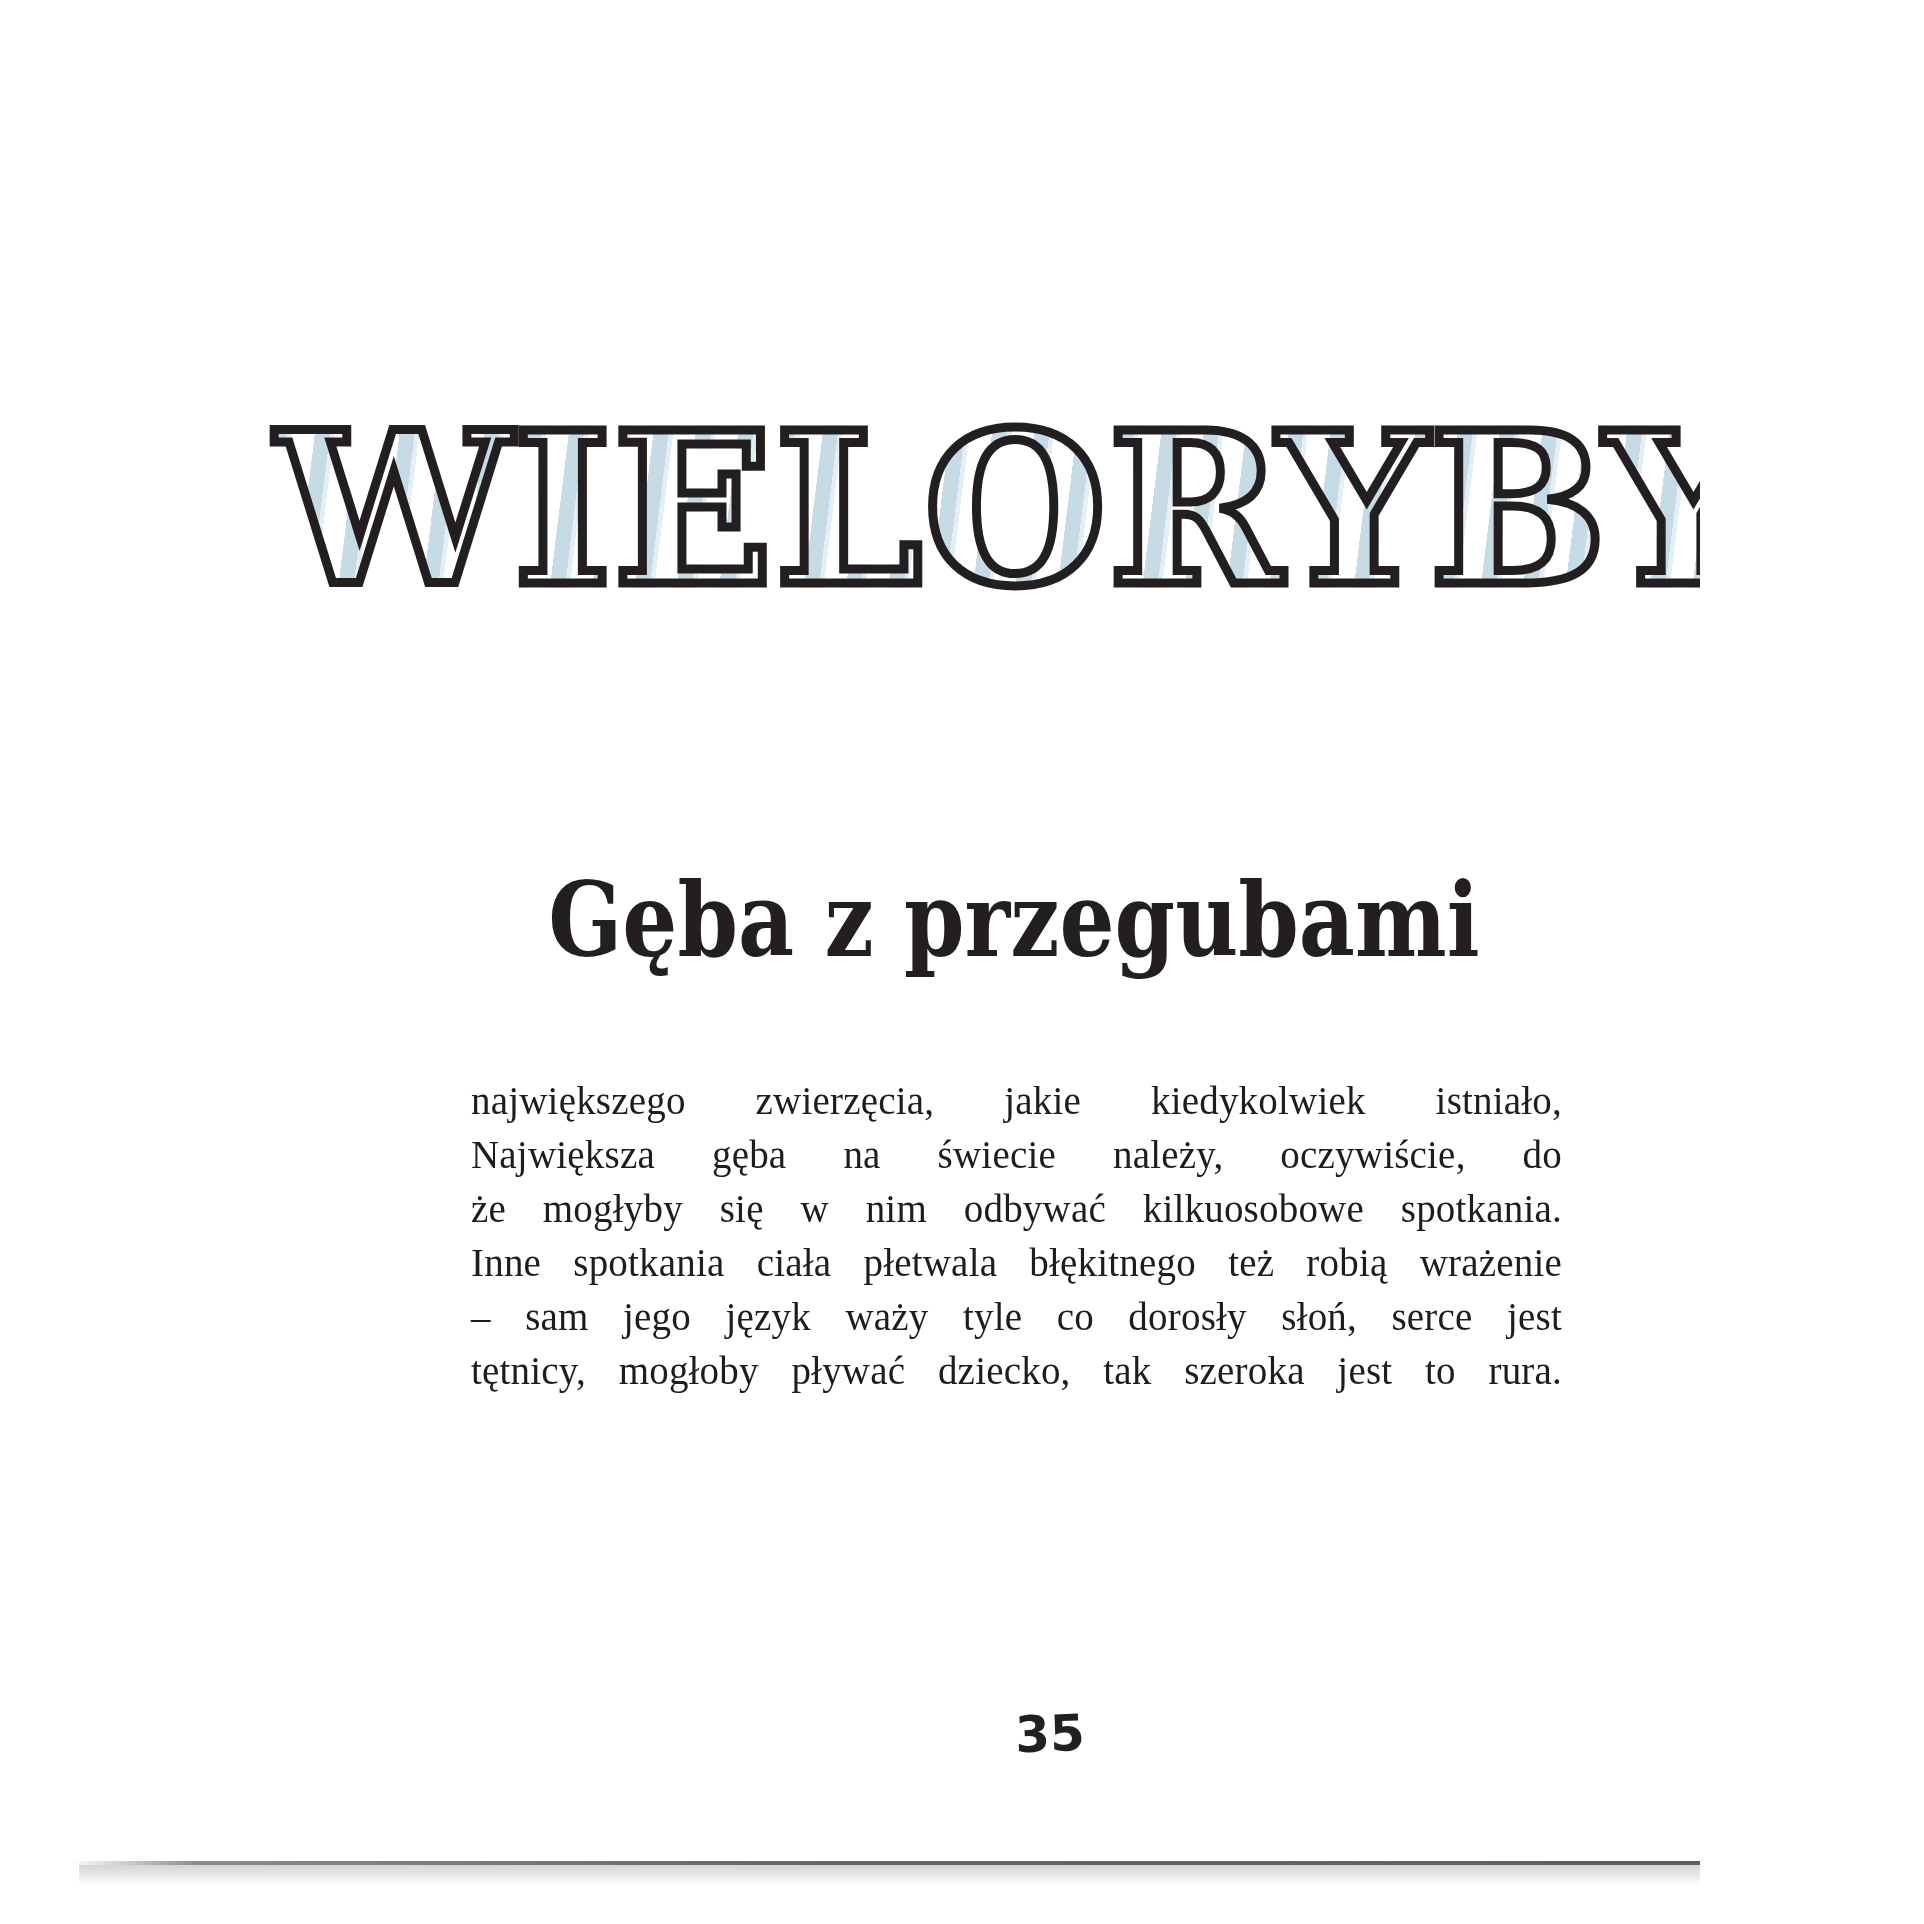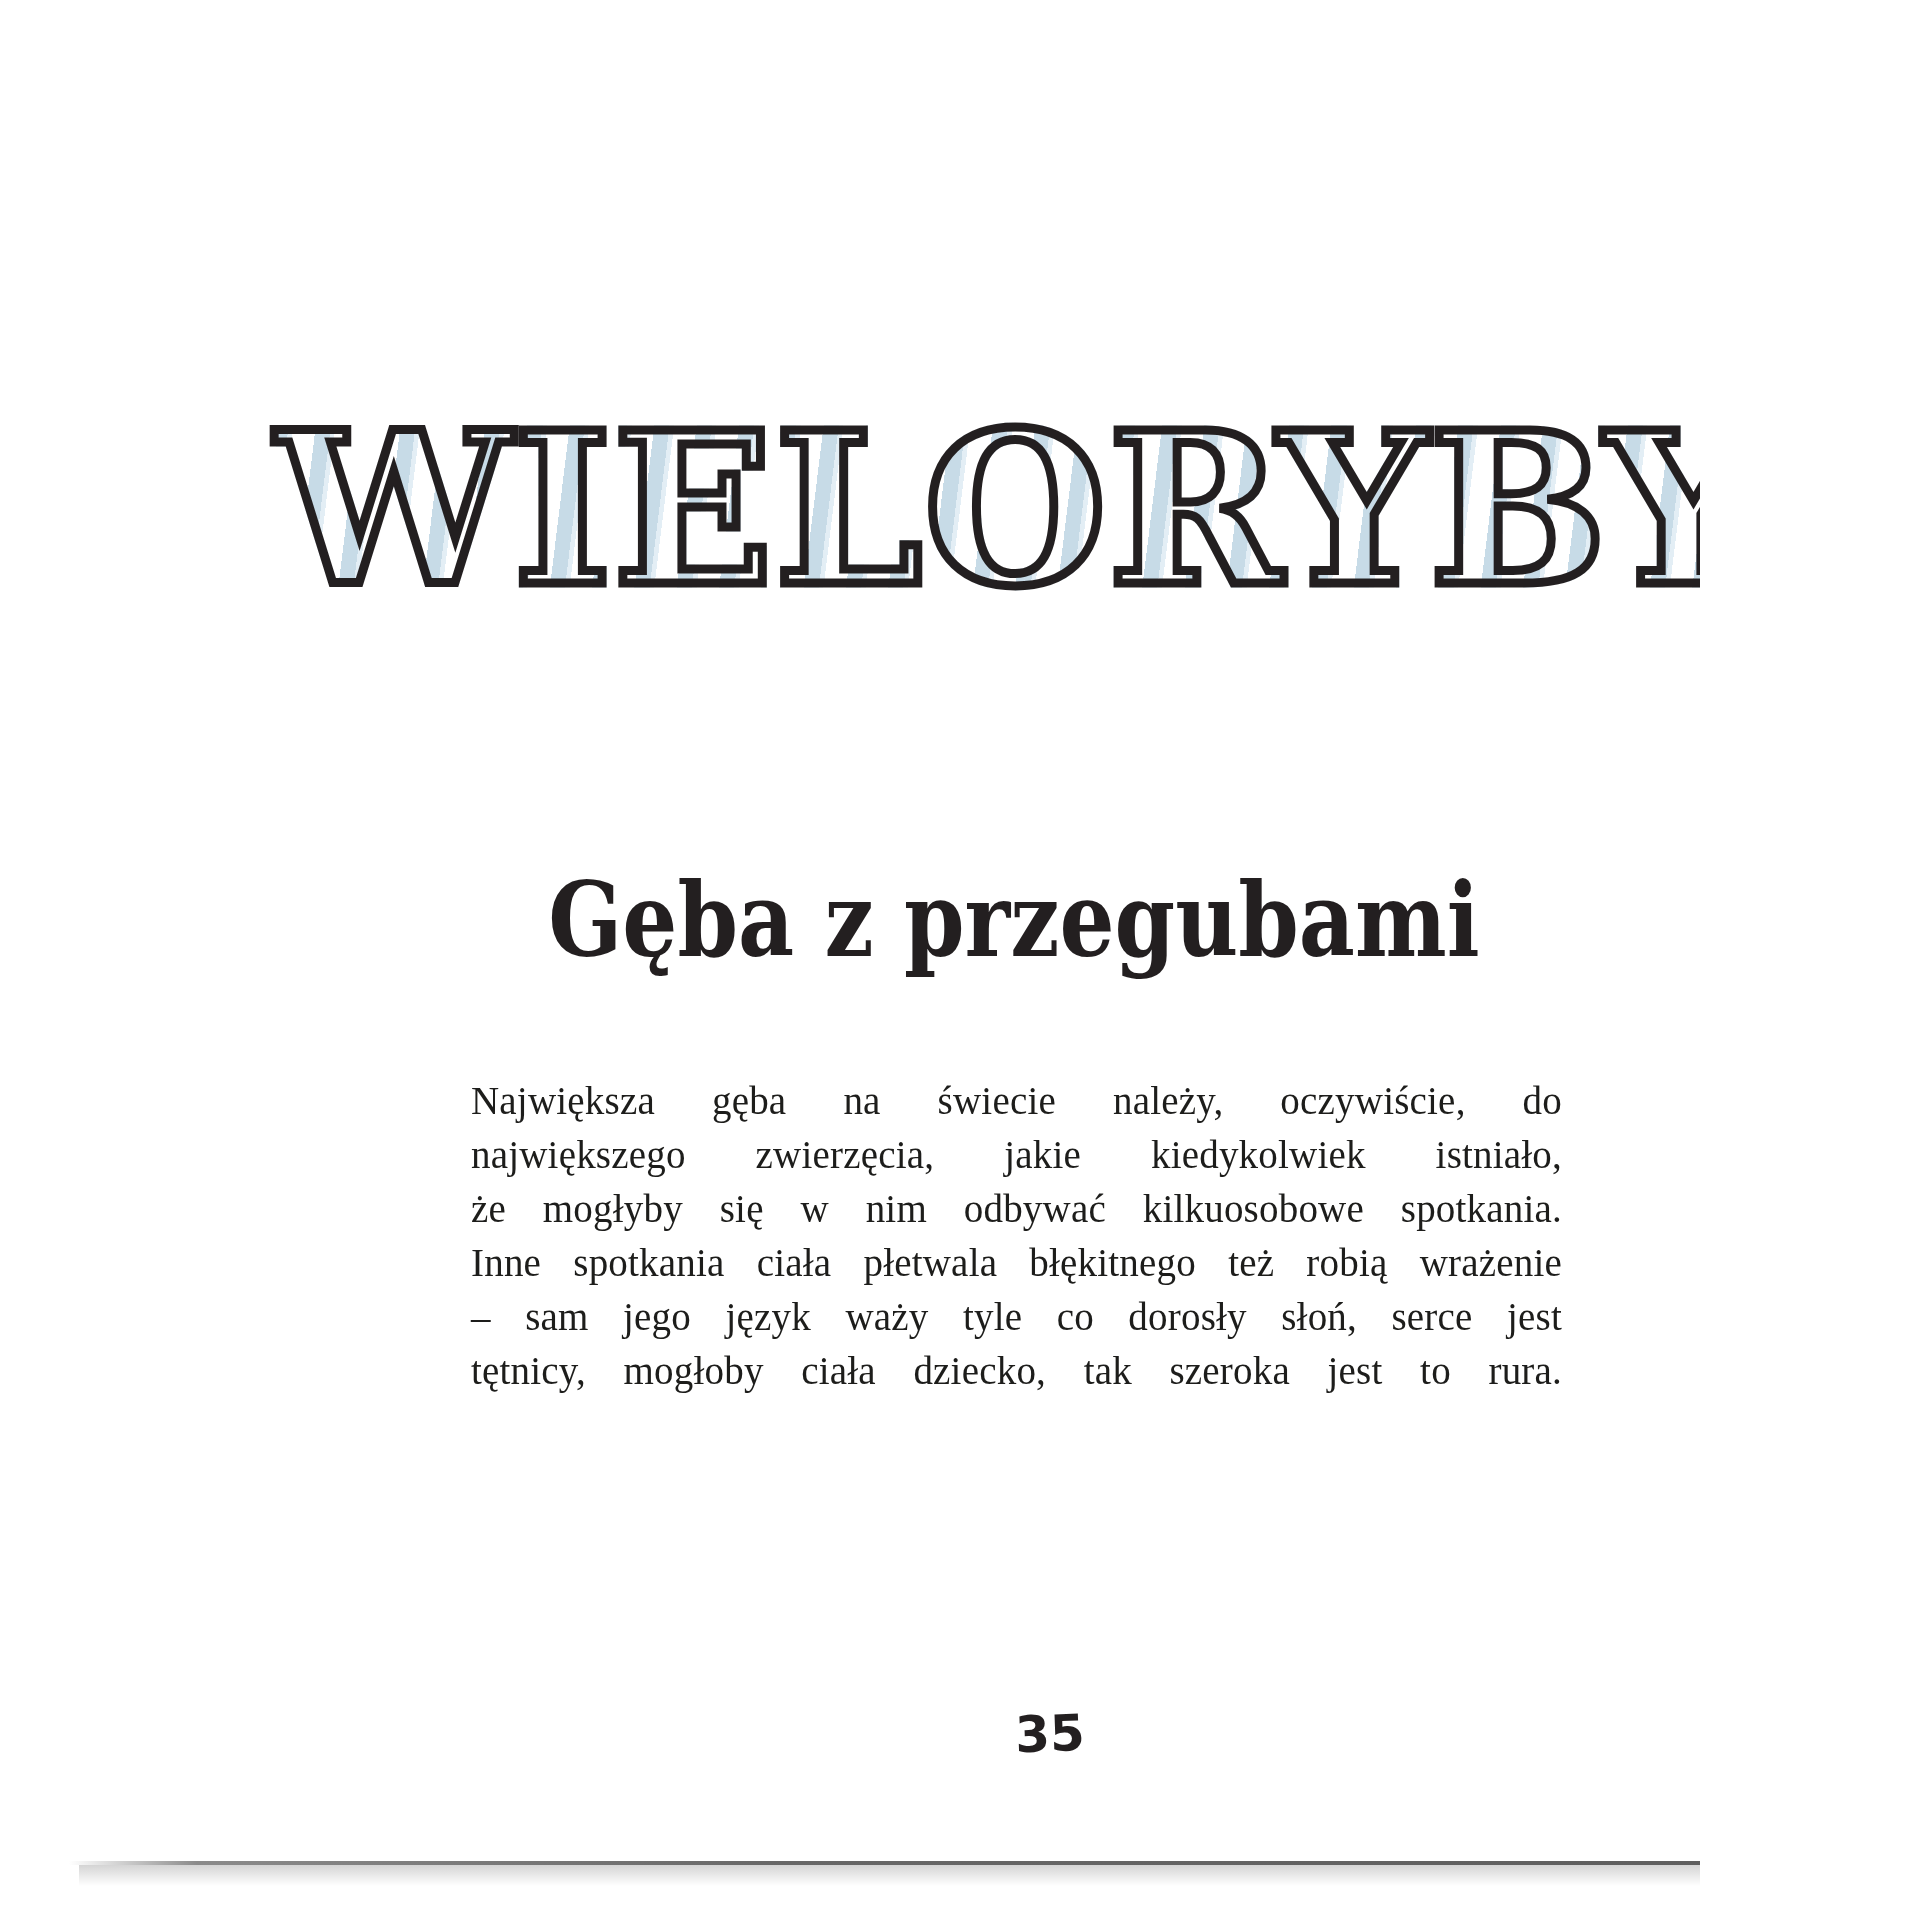--- a/index.html
+++ b/index.html
@@ -143,26 +143,26 @@
 <body>
 
 <div class="page">
 
   <div class="title-line title-line-1">WIELORYBY</div>
 
 
   <div class="subtitle">Gęba z przegubami</div>
 
   <div class="body-block">
+    <div class="body-line">największego zwierzęcia, jakie kiedykolwiek istniało,</div>
     <div class="body-line">Największa gęba na świecie należy, oczywiście, do</div>
-    <div class="body-line">największego zwierzęcia, jakie kiedykolwiek istniało,</div>
     <div class="body-line">że mogłyby się w nim odbywać kilkuosobowe spotkania.</div>
     <div class="body-line">Inne spotkania ciała płetwala błękitnego też robią wrażenie</div>
     <div class="body-line">– sam jego język waży tyle co dorosły słoń, serce jest</div>
-    <div class="body-line">tętnicy, mogłoby ciała dziecko, tak szeroka jest to rura.</div>
+    <div class="body-line">tętnicy, mogłoby pływać dziecko, tak szeroka jest to rura.</div>
   </div>
 
   <div class="page-number">35</div>
 
   <div class="edge-right"></div>
   <div class="edge-right-shade"></div>
   <div class="edge-bottom"></div>
   <div class="edge-bottom-shade"></div>
 
 </div>

